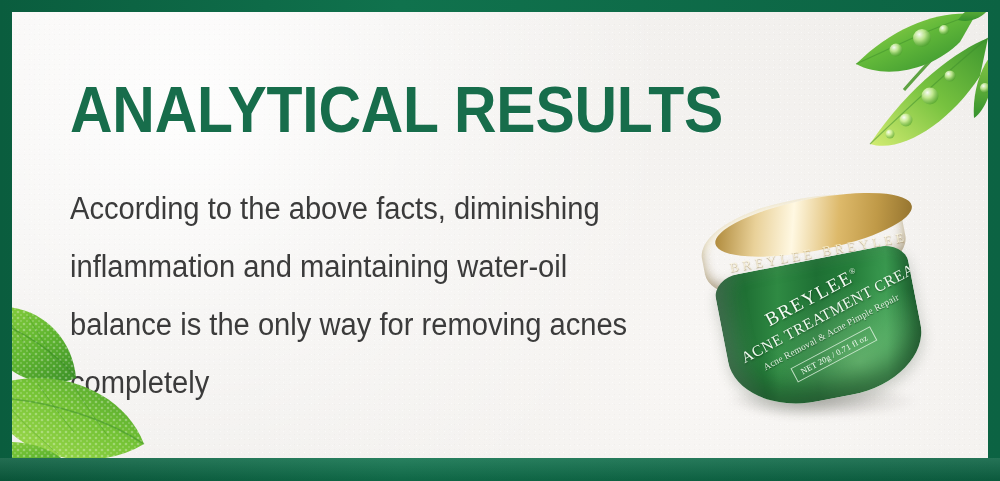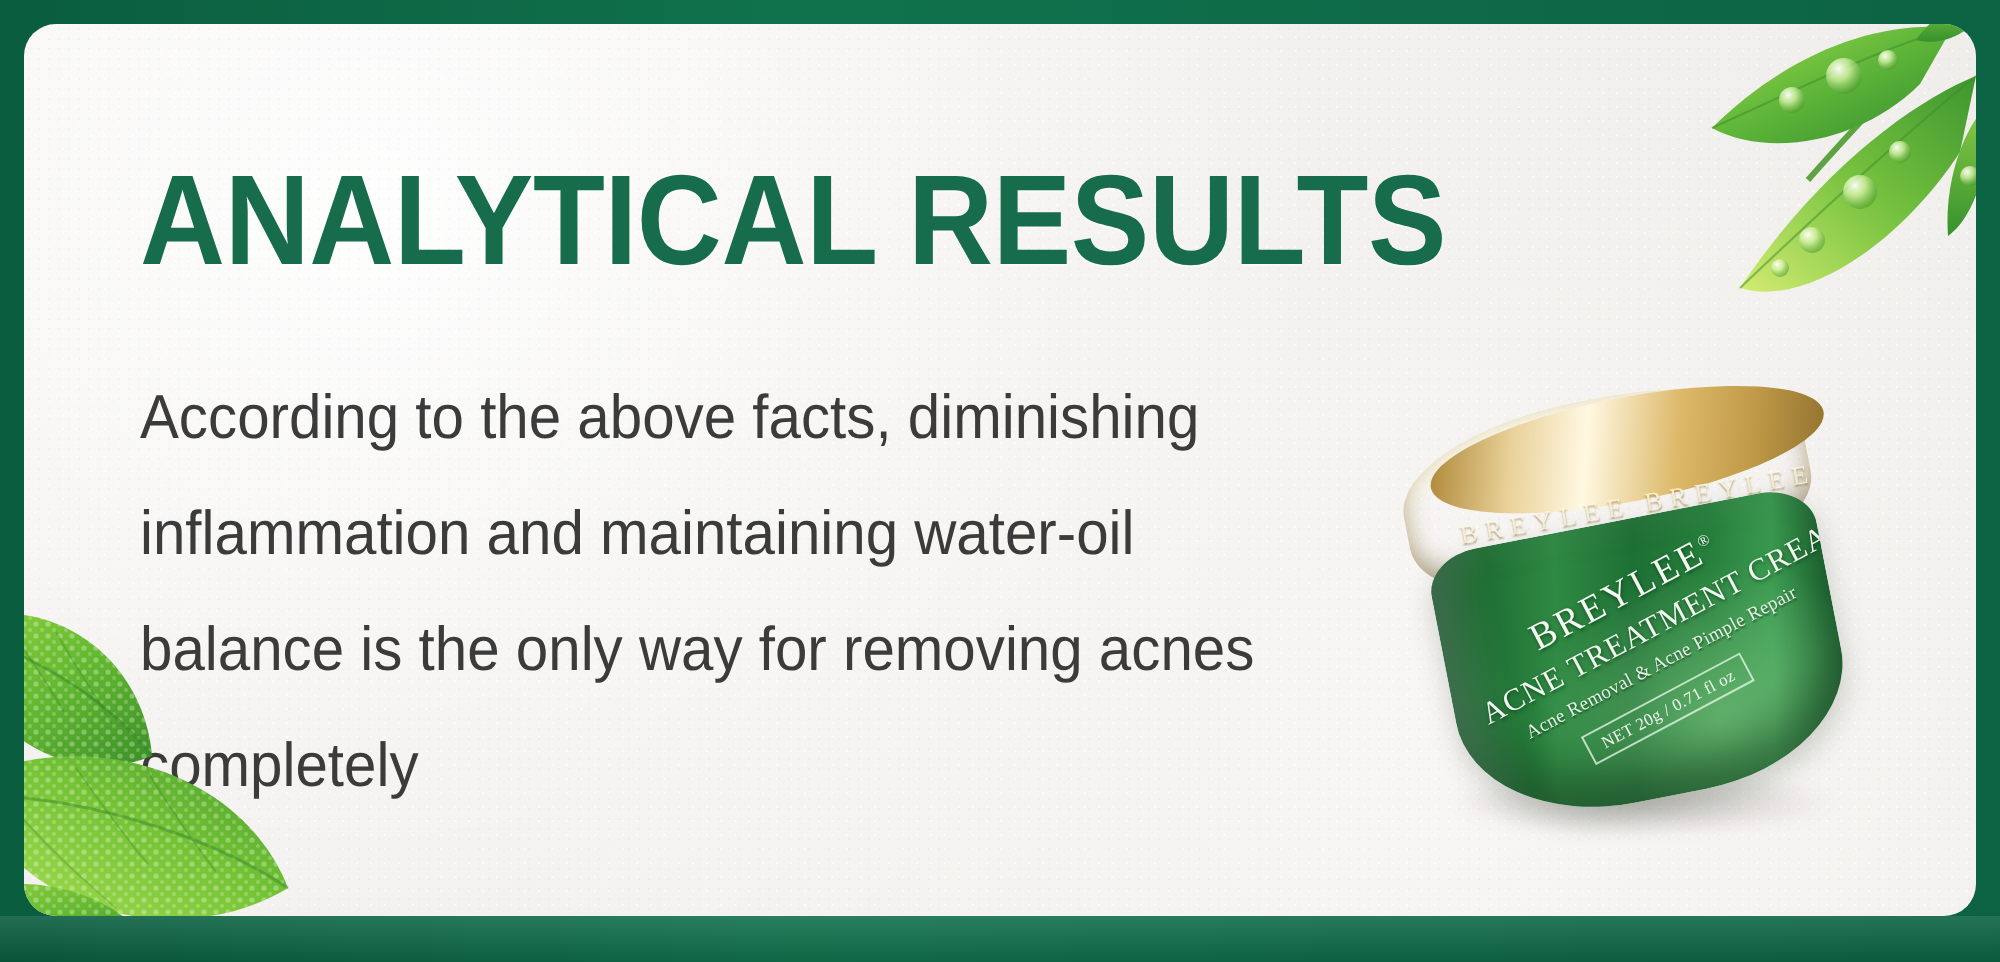--- a/index.html
+++ b/index.html
@@ -36,21 +36,20 @@
     position: absolute;
     left: 12px;
     top: 12px;
     width: 976px;
     height: 446px;
     background:
       radial-gradient(circle at 18% 22%, rgba(255,255,255,0.9) 0%, rgba(255,255,255,0) 55%),
       radial-gradient(circle at 72% 78%, rgba(250,248,246,0.85) 0%, rgba(250,248,246,0) 60%),
       linear-gradient(160deg, #f4f2f0 0%, #efedea 45%, #f2f0ed 100%);
     overflow: hidden;
-    border-radius: 16px;
   }
   
   .panel::before{
     content:"";
     position:absolute;
     inset:0;
     background-image:
       radial-gradient(rgba(0,0,0,0.022) 0.6px, transparent 0.7px),
       radial-gradient(rgba(255,255,255,0.5) 0.5px, transparent 0.6px);
     background-size: 5px 5px, 7px 7px;

